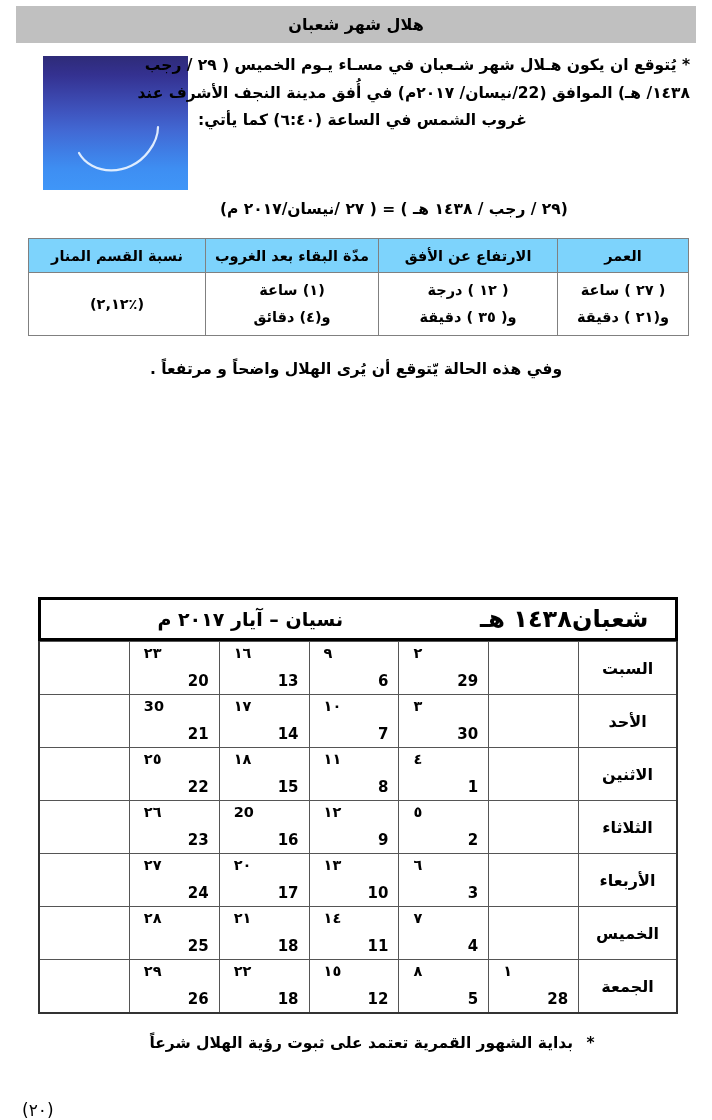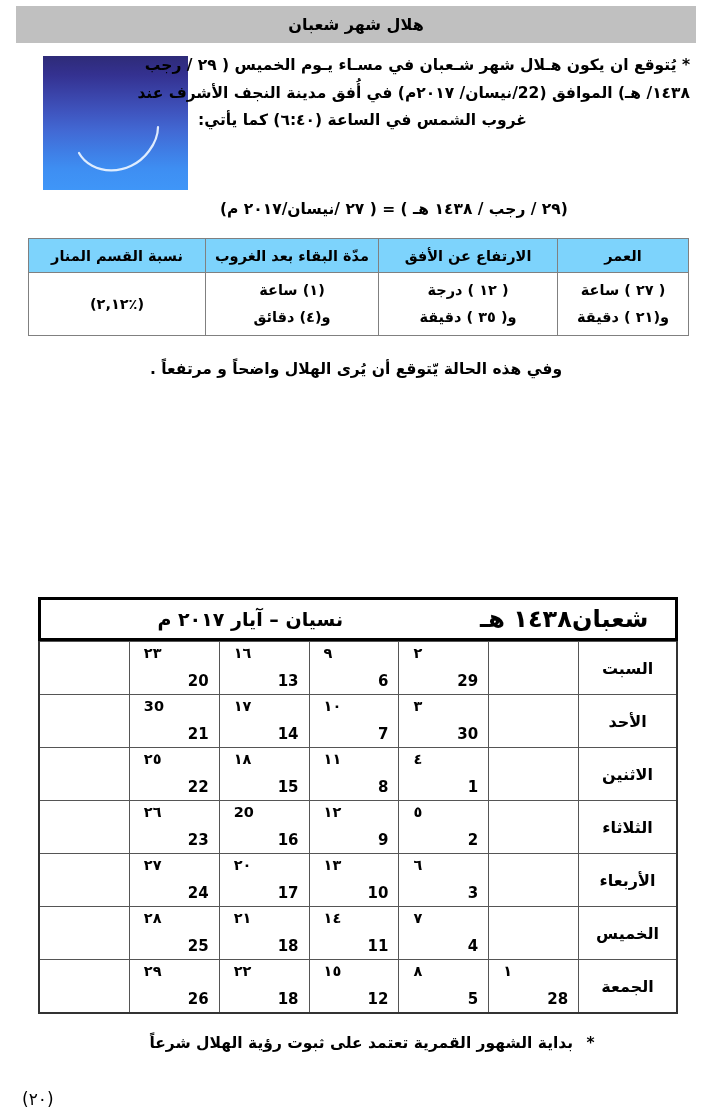--- a/index.html
+++ b/index.html
@@ -222,21 +222,21 @@
     font-size: 15.5px;
     font-weight: bold;
     margin-left: 32px;
   }
   .footnote .star { margin-left: 8px; }
 
   
   .page-num {
     position: absolute;
     left: 22px;
-    bottom: 11px;
+    bottom: 0;
     font-size: 17px;
     font-weight: normal;
     direction: rtl;
   }
 </style>
 </head>
 <body>
 
 <div class="title-bar">
   <span class="title-text">هلال شهر شعبان</span>

